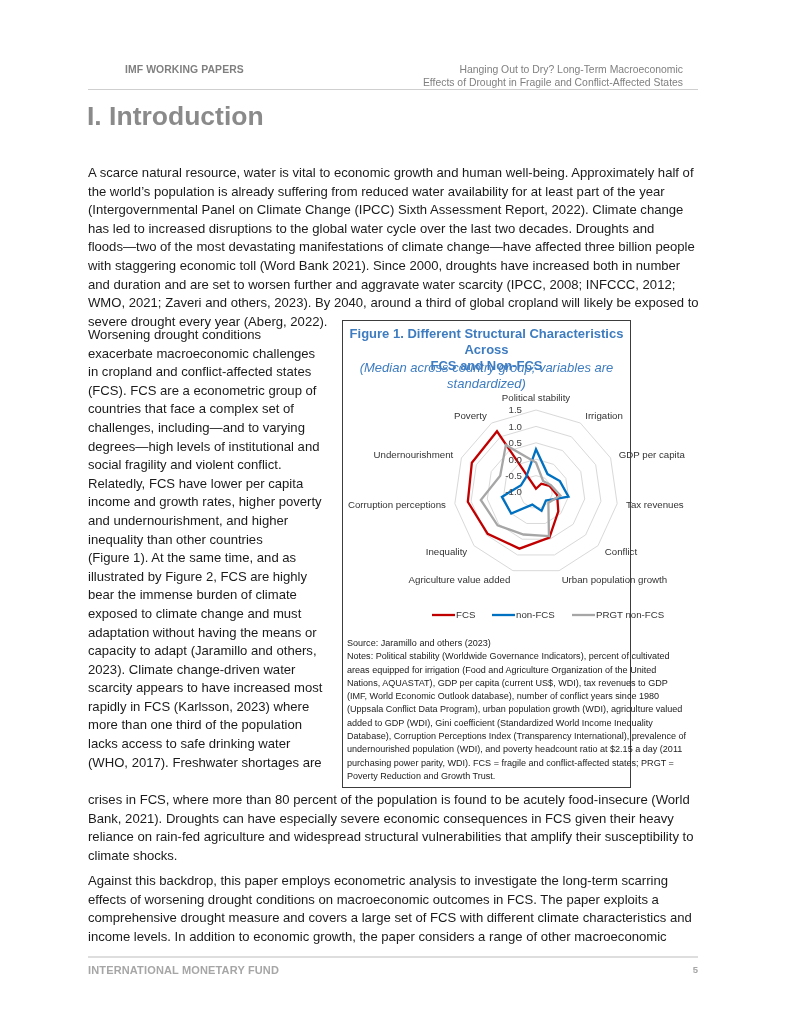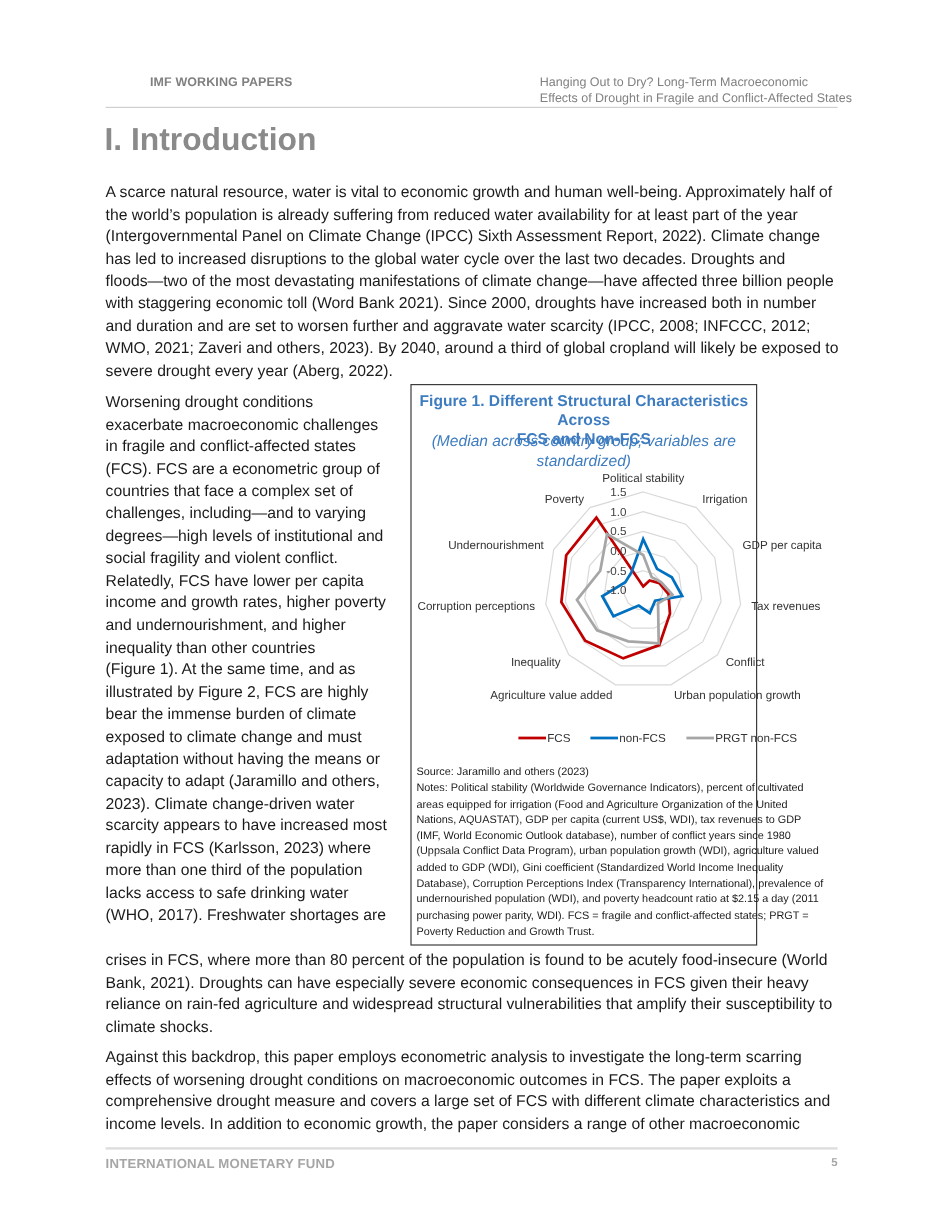--- a/index.html
+++ b/index.html
@@ -5,21 +5,21 @@
   html, body { margin: 0; padding: 0; background: #ffffff; }
   #page {
     position: relative; width: 791px; height: 1024px; background: #ffffff; overflow: hidden;
     font-family: "Liberation Sans", sans-serif; color: #1b1b1b;
   }
   .hdr-left {
     position: absolute; left: 88px; top: 64px; font-size: 10.4px; line-height: 12.5px;
     font-weight: bold; color: #808080; letter-spacing: 0.1px; padding-left: 37px;
   }
   .hdr-right {
-    position: absolute; right: 81px; top: 64px; 
+    position: absolute; right: 108px; top: 64px; text-align: right;
     font-size: 10.4px; line-height: 12.5px; color: #808080;
   }
   .hdr-rule { position: absolute; left: 88px; top: 89px; width: 610px; height: 1px; background: #cfcfcf; }
   .section-title {
     position: absolute; left: 87px; top: 100px; margin: 0;
     font-size: 26.5px; line-height: 32px; font-weight: bold; color: #8a8a8a;
   }
   .para { position: absolute; left: 88px; font-size: 13.1px; line-height: 18.6px; color: #1b1b1b; }
   .ln { white-space: nowrap; height: 18.6px; }
 
@@ -61,36 +61,36 @@
 
   <div class="hdr-left">IMF WORKING PAPERS</div>
   <div class="hdr-right">
     <div>Hanging Out to Dry? Long-Term Macroeconomic</div>
     <div>Effects of Drought in Fragile and Conflict-Affected States</div>
   </div>
   <div class="hdr-rule"></div>
 
   <h1 class="section-title">I. Introduction</h1>
 
-  <div class="para" style="top:151px;">
+  <div class="para" style="top:164px;">
     <div class="ln">A scarce natural resource, water is vital to economic growth and human well-being. Approximately half of</div>
     <div class="ln">the world’s population is already suffering from reduced water availability for at least part of the year</div>
     <div class="ln">(Intergovernmental Panel on Climate Change (IPCC) Sixth Assessment Report, 2022). Climate change</div>
     <div class="ln">has led to increased disruptions to the global water cycle over the last two decades. Droughts and</div>
     <div class="ln">floods—two of the most devastating manifestations of climate change—have affected three billion people</div>
     <div class="ln">with staggering economic toll (Word Bank 2021). Since 2000, droughts have increased both in number</div>
     <div class="ln">and duration and are set to worsen further and aggravate water scarcity (IPCC, 2008; INFCCC, 2012;</div>
     <div class="ln">WMO, 2021; Zaveri and others, 2023). By 2040, around a third of global cropland will likely be exposed to</div>
     <div class="ln">severe drought every year (Aberg, 2022).</div>
   </div>
 
   <div class="para" style="top:326px;">
     <div class="ln">Worsening drought conditions</div>
     <div class="ln">exacerbate macroeconomic challenges</div>
-    <div class="ln">in fragile and conflict-affected states</div>
+    <div class="ln">in cropland and conflict-affected states</div>
     <div class="ln">(FCS). FCS are a econometric group of</div>
     <div class="ln">countries that face a complex set of</div>
     <div class="ln">challenges, including—and to varying</div>
     <div class="ln">degrees—high levels of institutional and</div>
     <div class="ln">social fragility and violent conflict.</div>
     <div class="ln">Relatedly, FCS have lower per capita</div>
     <div class="ln">income and growth rates, higher poverty</div>
     <div class="ln">and undernourishment, and higher</div>
     <div class="ln">inequality than other countries</div>
     <div class="ln">(Figure 1). At the same time, and as</div>

